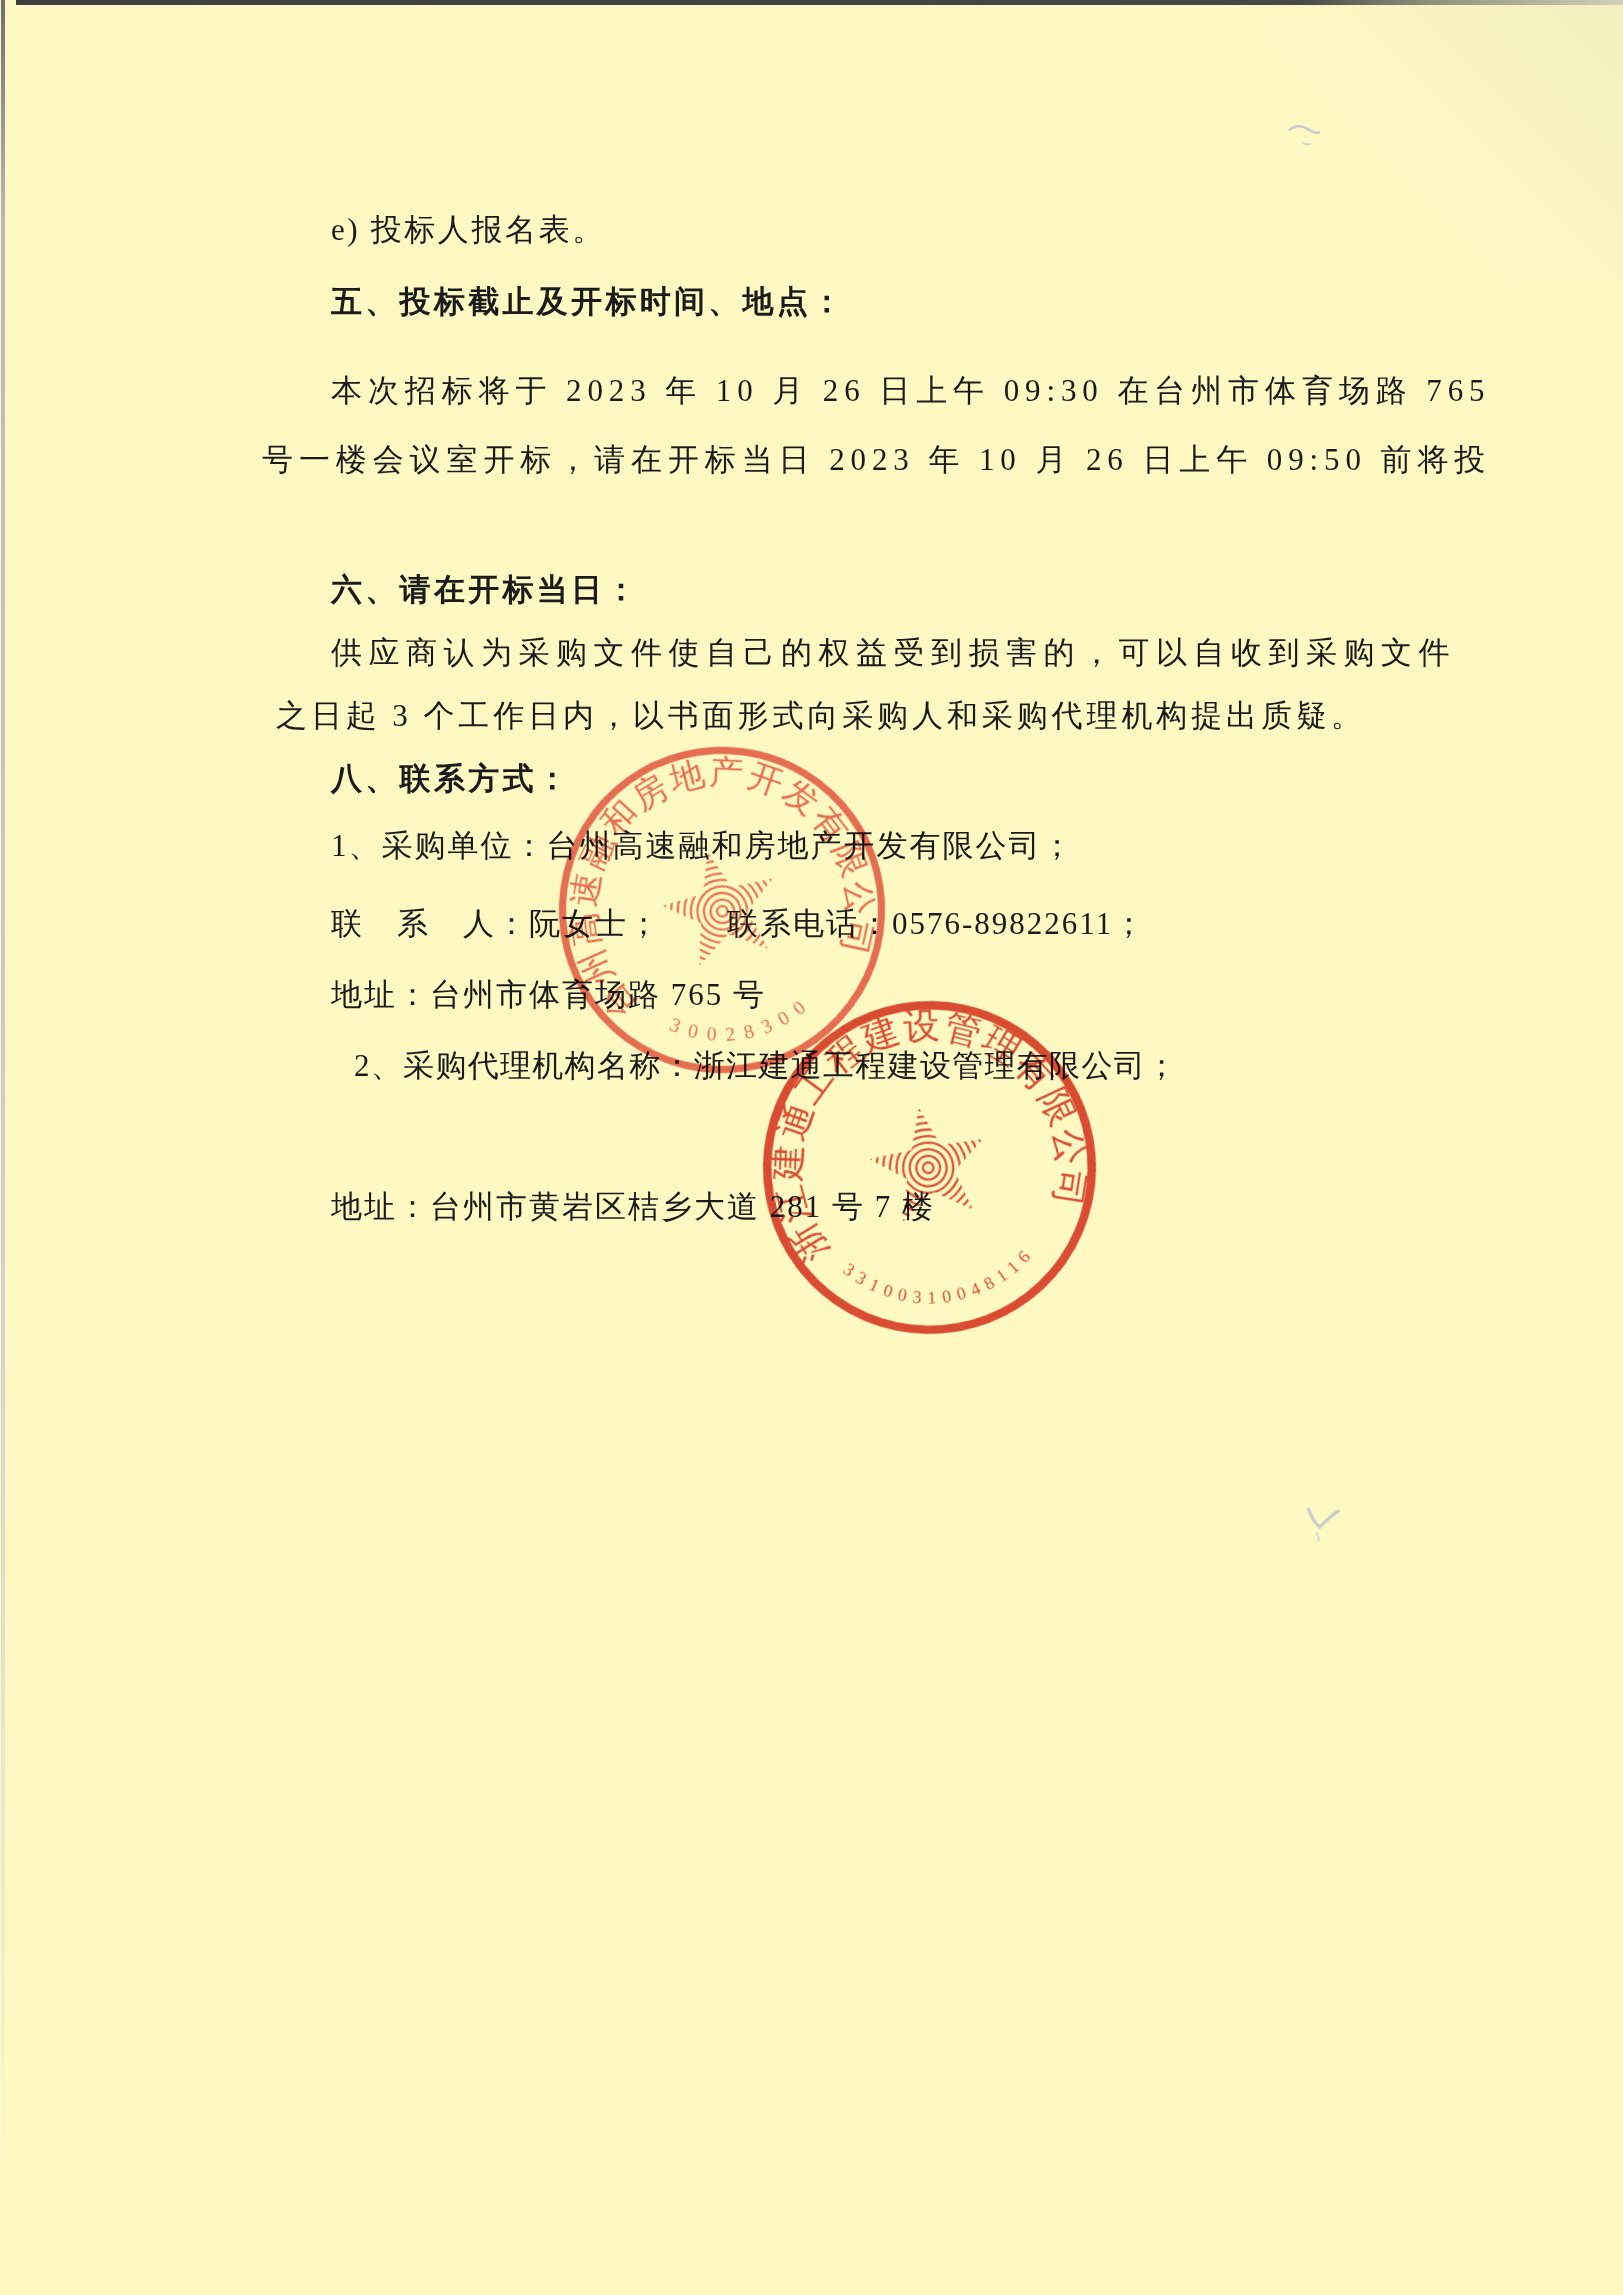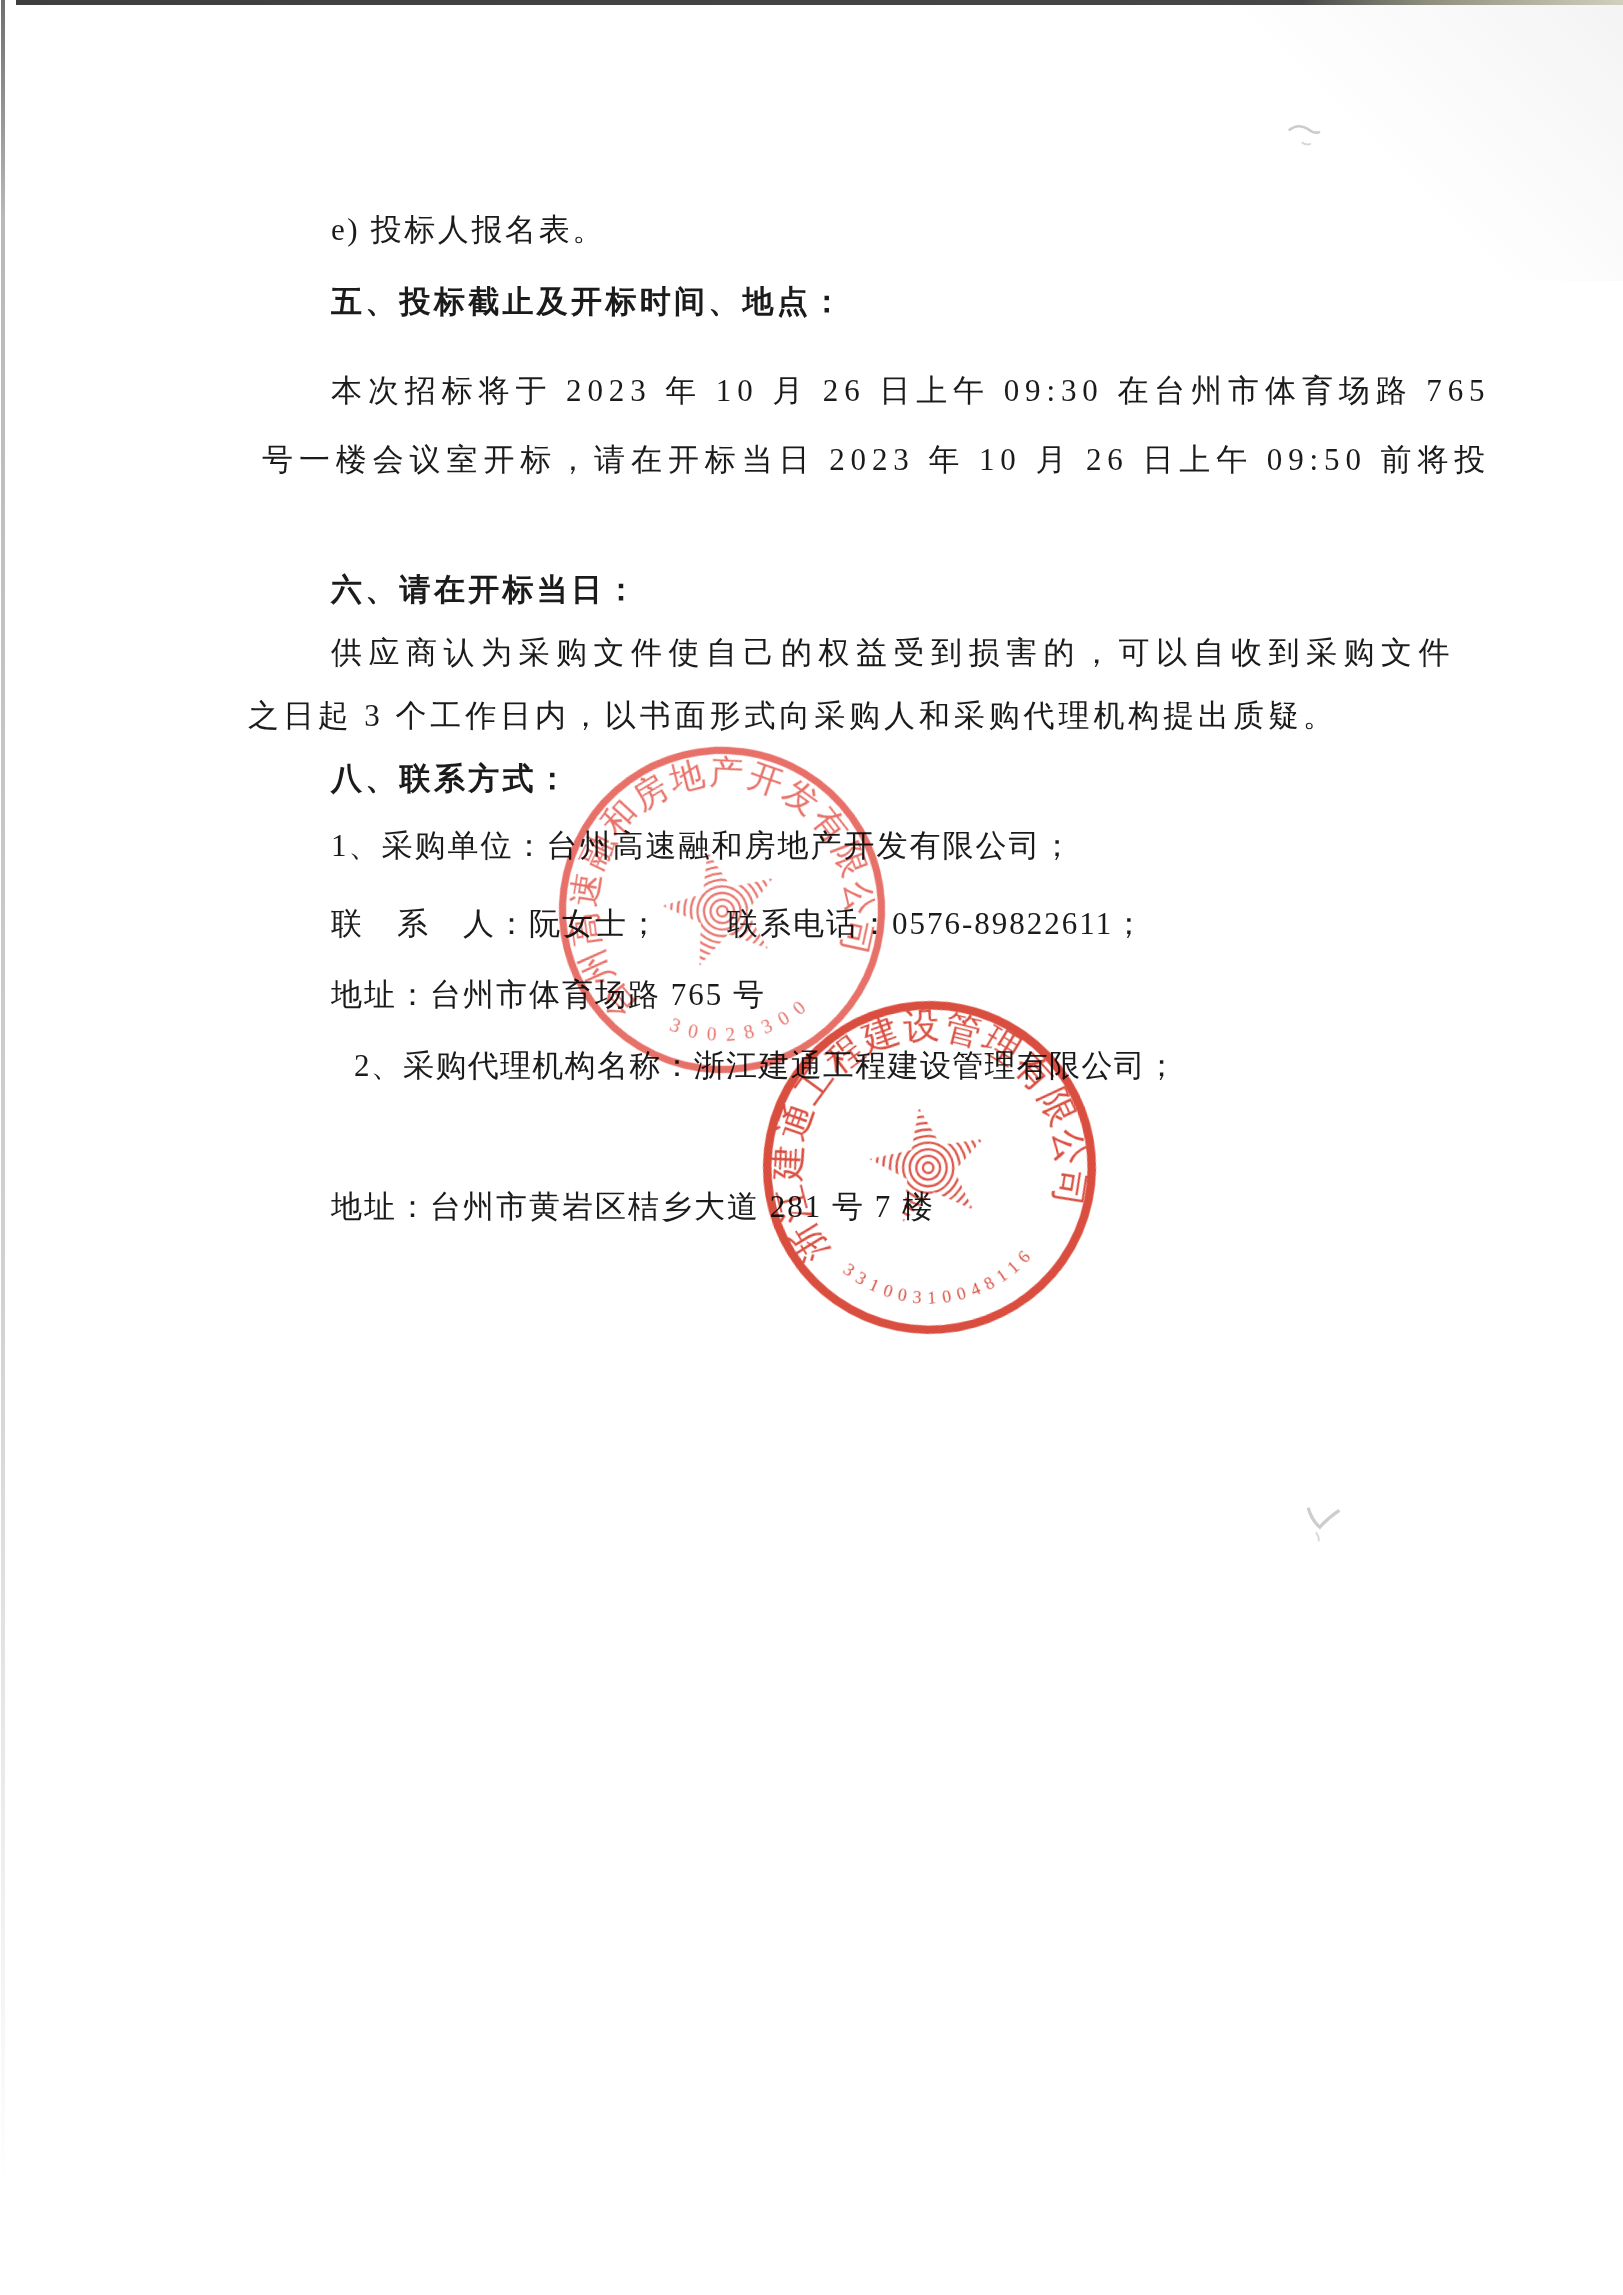--- a/index.html
+++ b/index.html
@@ -1,19 +1,19 @@
 <!DOCTYPE html>
 <html style="font-size:10.5px"><head>
 <meta charset="utf-8">
 <style>
   html,body{margin:0;padding:0;background:#e9e9e9;}
   .page{
     position:relative;
     width:1623px;height:2295px;
-    background:#ffffff;
+    background:#fef9c3;
     overflow:hidden;
     font-family:"Liberation Serif","DejaVu Serif",serif;
     color:#1b1b1b;
   }
   
   .scan-top{
     position:absolute;left:16.4px;top:0;width:1607px;height:4.6px;
     background:linear-gradient(to right,#3f3f3f 0%,#464646 80%,#8e8e7a 88%,#d6d6c0 100%);
   }
   .scan-left{
@@ -35,21 +35,21 @@
     color:#1b1b1b;
   }
   .bold{font-weight:700;}
   .l1 {left:331px;top:209px;letter-spacing:2.6px;}
   .l2 {left:331px;top:281px;letter-spacing:3.3px;}
   .l3 {left:331px;top:370px;letter-spacing:5.9px;}
   .l4 {left:262px;top:439px;letter-spacing:5.9px;}
   .l5 {left:262px;top:507px;letter-spacing:4.6px;}
   .l6 {left:331px;top:569px;letter-spacing:3.3px;}
   .l7 {left:331px;top:632px;letter-spacing:6.5px;}
-  .l8 {left:248px;top:695px;letter-spacing:3.9px;}
+  .l8 {left:276px;top:695px;letter-spacing:3.9px;}
   .l9 {left:331px;top:758px;letter-spacing:3.3px;}
   .l10{left:331px;top:825px;letter-spacing:2px;}
   .l11{left:331px;top:903px;letter-spacing:2px;}
   .l12{left:331px;top:974px;letter-spacing:2px;}
   .l13{left:331px;top:1045px;letter-spacing:1.3px;margin-left:23px;}
   .l14{left:331px;top:1115px;letter-spacing:2px;}
   .l15{left:331px;top:1186px;letter-spacing:2px;}
 
   
   .seal{

